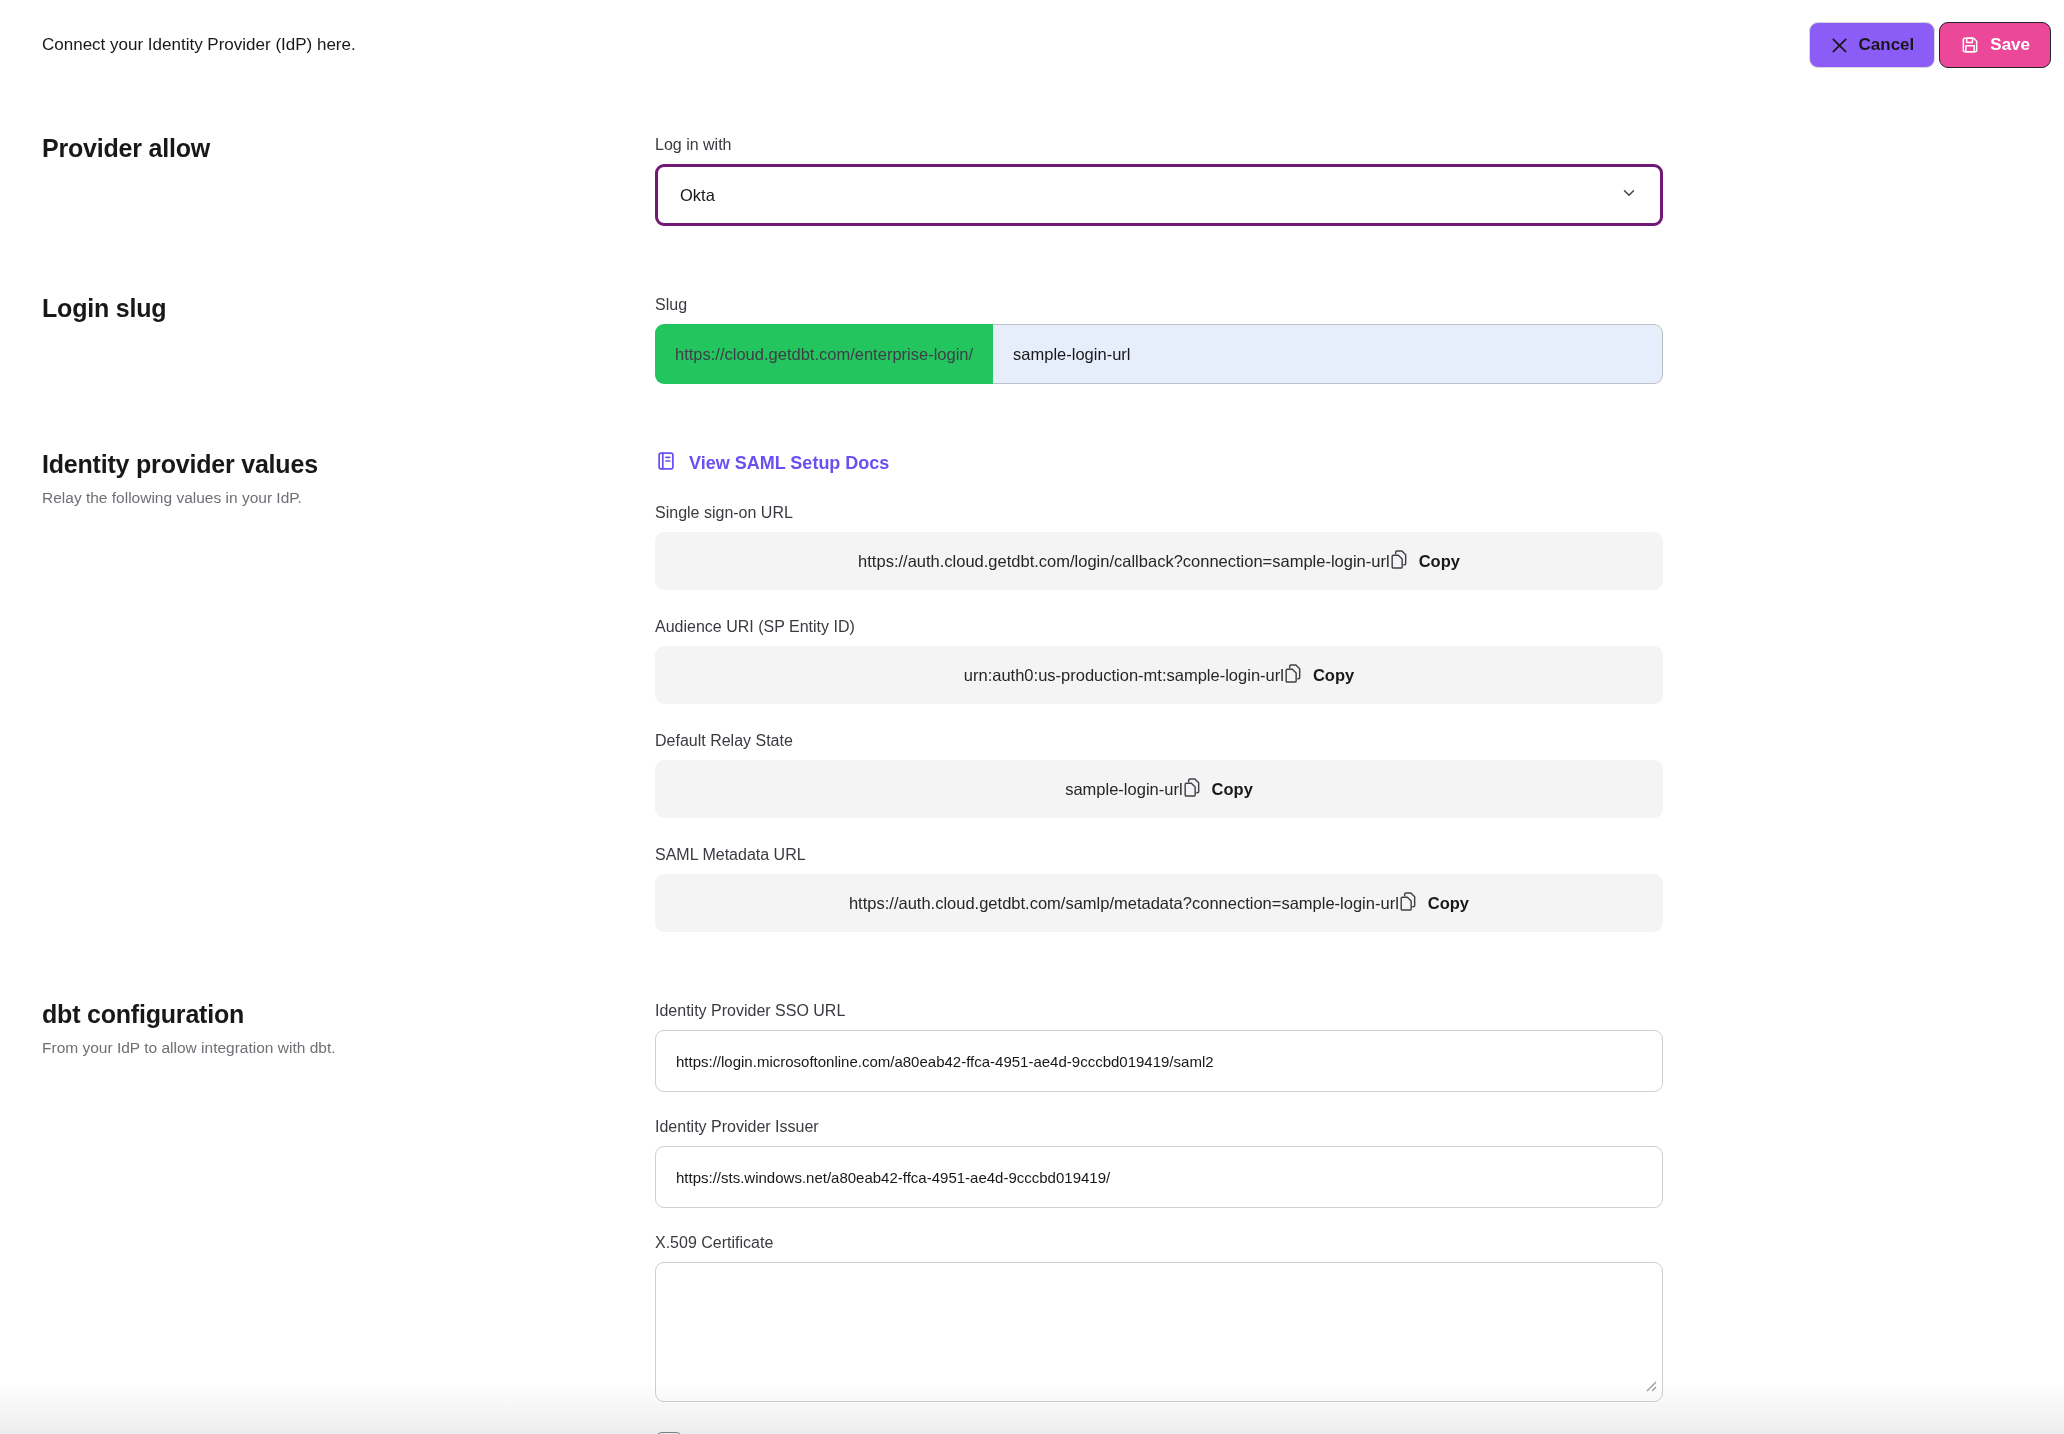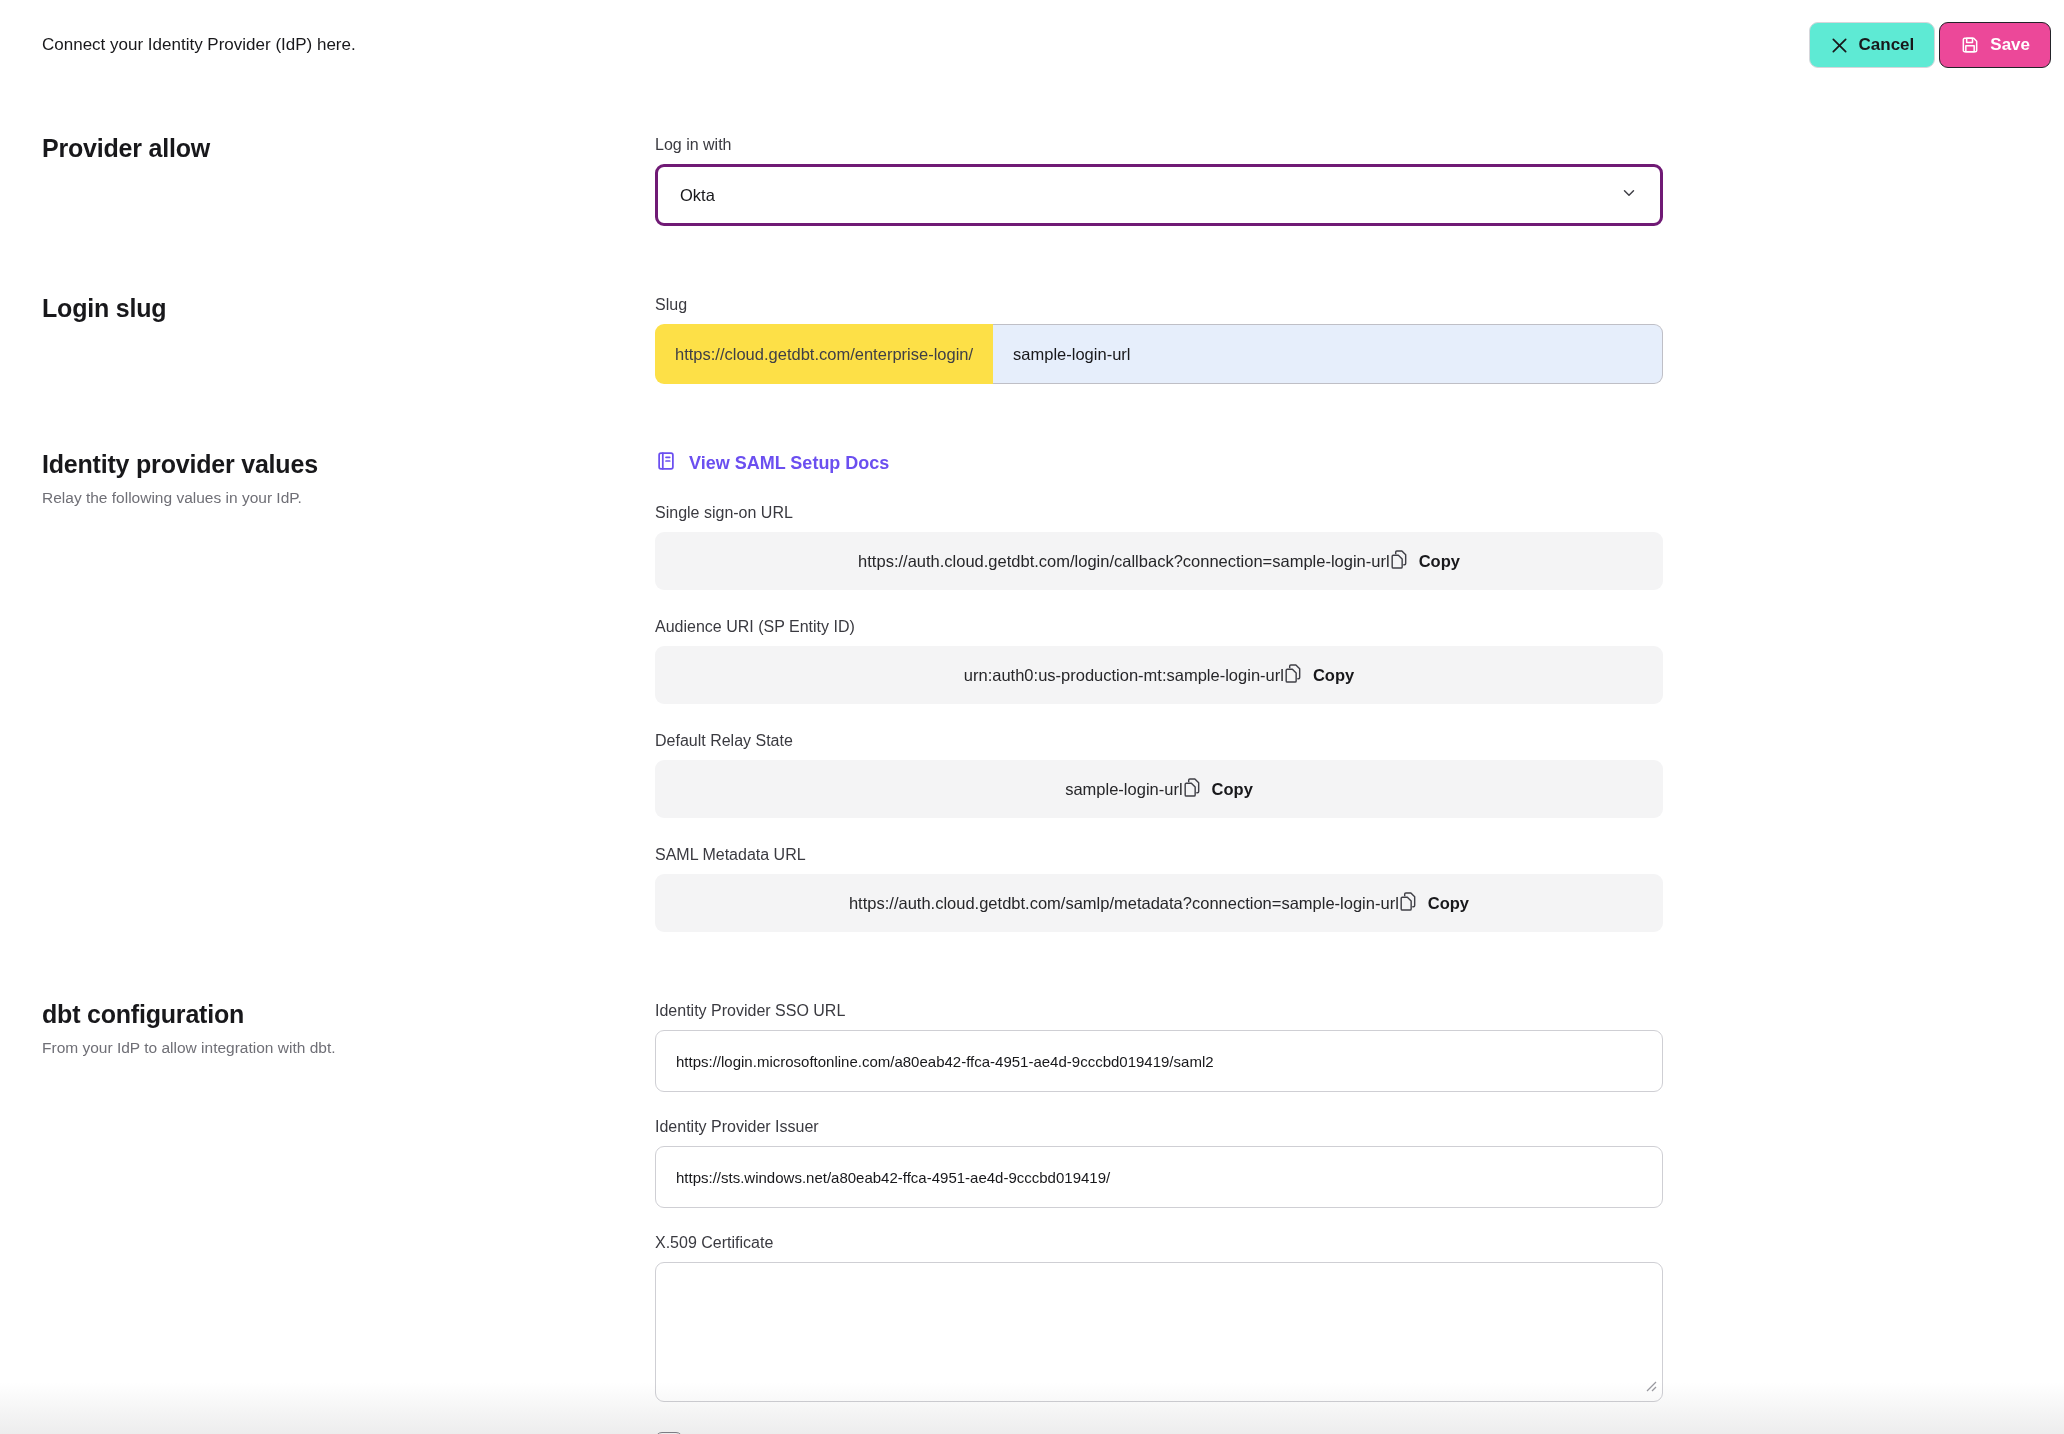--- a/index.html
+++ b/index.html
@@ -18,21 +18,21 @@
     display: flex; justify-content: space-between; align-items: flex-start;
     padding: 22px 13px 0 42px;
   }
   .header-desc { font-size: 17px; color: #18181b; padding-top: 13px; }
   .header-actions { display: flex; gap: 4px; }
   .btn {
     height: 46px; display: inline-flex; align-items: center; gap: 10px;
     border-radius: 9px; font-size: 17px; font-weight: 700; padding: 0 20px;
     cursor: pointer; font-family: "Liberation Sans", sans-serif;
   }
-  .btn-cancel { background: #5eead4; border: 1px solid #d6d6db; color: #18181b; }
+  .btn-cancel { background: #8b5cf6; border: 1px solid #d6d6db; color: #18181b; }
   .btn-save { background: #ec4899; border: 1px solid #232329; color: #ffffff; }
   .btn svg { display: block; }
 
   
   .row { display: flex; padding-left: 42px; }
   .row-left { width: 613px; flex-shrink: 0; padding-right: 30px; }
   .row-right { width: 1008px; flex-shrink: 0; }
   h2.section-heading { font-size: 25px; font-weight: 700; color: #18181b; letter-spacing: -0.2px; }
   .section-sub { margin-top: 10px; font-size: 15.5px; color: #6f6f76; }
 
@@ -43,21 +43,21 @@
   .select-box {
     height: 62px; background: #fff; border: 3px solid #701a75; border-radius: 9px;
     display: flex; align-items: center; justify-content: space-between;
     padding: 0 22px; cursor: pointer;
   }
   .select-value { font-size: 16.5px; font-weight: 500; color: #18181b; }
 
   
   .slug-group { display: flex; height: 60px; }
   .slug-prefix {
-    background: #fde047; border-radius: 9px 0 0 9px; display: flex; align-items: center;
+    background: #22c55e; border-radius: 9px 0 0 9px; display: flex; align-items: center;
     padding: 0 20px; font-size: 16.5px; color: #3f3f46; white-space: nowrap;
   }
   .slug-input {
     flex: 1; background: #e6eefb; border: 1px solid #bfbfc6; border-left: none;
     border-radius: 0 9px 9px 0; font-size: 16.5px; color: #18181b; padding: 0 20px;
     font-family: "Liberation Sans", sans-serif; outline: none;
   }
 
   
   .docs-link { display: inline-flex; align-items: center; gap: 12px; cursor: pointer; }

